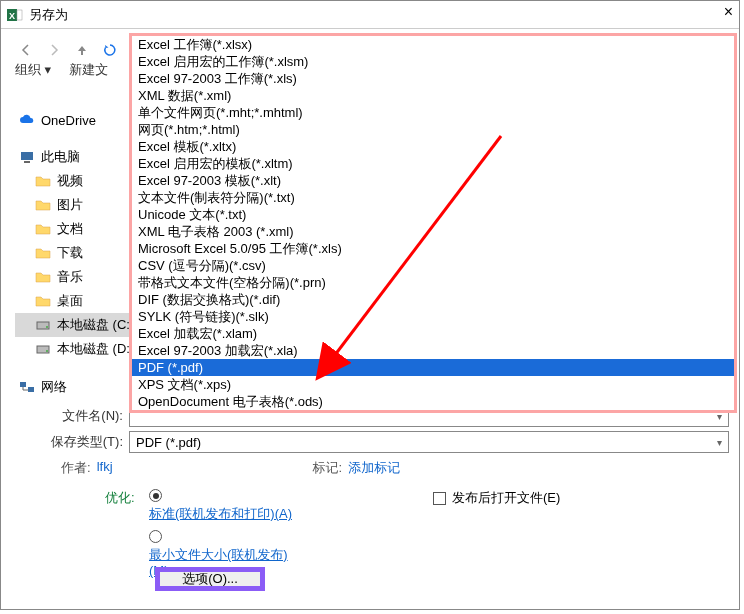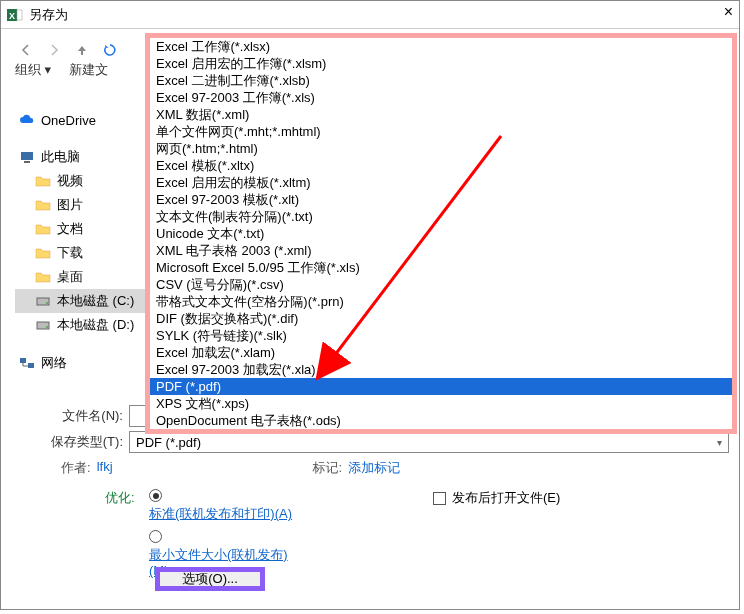--- a/index.html
+++ b/index.html
@@ -15,21 +15,21 @@
 .toolbar-row span { color:#333; }
 .sidebar { position: absolute; top: 108px; left: 14px; width: 130px; font-size: 13px; }
 .sidebar .item { display: flex; align-items: center; gap: 6px; padding: 3px 4px; white-space: nowrap; }
 .sidebar .item.selected { background: #d9d9d9; }
 .sidebar .icon { width: 16px; height: 16px; display:inline-flex; align-items:center; justify-content:center; font-size:12px; }
 .cloud { color:#1a73e8; }
 .pc { color:#3a6ea5; }
 .folder { color:#d9a04a; }
 .drive { color:#555; }
 .net { color:#3a6ea5; }
-.dropdown { position: absolute; top: 32px; left: 144px; right: 2px; background:#fff; border:5px solid #fca5a5; font-size:13px; line-height:17px; z-index:5; }
+.dropdown { position: absolute; top: 32px; left: 128px; right: 2px; background:#fff; border:3px solid #fca5a5; font-size:13px; line-height:17px; z-index:5; }
 .dropdown .opt { padding: 0 6px; cursor:default; white-space:nowrap; overflow:hidden; }
 .dropdown .opt.selected { background:#1a6bd8; color:#fff; }
 .field-row { position: absolute; left: 42px; font-size:13px; display:flex; align-items:center; }
 .field-row .label { width: 86px; text-align:right; padding-right:6px; color:#333; }
 .field-row .combo { flex:1; height:22px; border:1px solid #888; padding:2px 6px; font-size:13px; display:flex; align-items:center; justify-content:space-between; background:#fff; }
 .field-row .combo .chev { color:#666; font-size:10px; }
 .fname-row { top: 404px; right: 10px; }
 .ftype-row { top: 430px; right: 10px; }
 .meta-row { position:absolute; top:458px; left:60px; right:20px; font-size:13px; display:flex; }
 .meta-row .mlabel { color:#555; margin-right:6px; }
@@ -141,20 +141,28 @@
           </svg>
         </span>
         <span>下载</span>
       </div>
       <div class="item" style="padding-left: 20px;">
         <span class="icon folder">
           <svg width="16" height="16" viewBox="0 0 16 16">
             <path d="M1 4 h5 l2 2 h7 v7 h-14 Z" fill="#ffd86b" stroke="#d9a04a" stroke-width="0.5"></path>
           </svg>
         </span>
+        <span>音乐</span>
+      </div>
+      <div class="item" style="padding-left: 20px;">
+        <span class="icon folder">
+          <svg width="16" height="16" viewBox="0 0 16 16">
+            <path d="M1 4 h5 l2 2 h7 v7 h-14 Z" fill="#ffd86b" stroke="#d9a04a" stroke-width="0.5"></path>
+          </svg>
+        </span>
         <span>桌面</span>
       </div>
       <div class="item selected" style="padding-left: 20px;">
         <span class="icon drive">
           <svg width="16" height="16" viewBox="0 0 16 16">
             <rect x="2" y="5" width="12" height="7" fill="#bbb" stroke="#666"></rect>
             <circle cx="12" cy="10" r="1" fill="#4a4"></circle>
           </svg>
         </span>
         <span>本地磁盘 (C:)</span>
@@ -176,21 +184,20 @@
             <path d="M4 8 v3 h5" stroke="#666" fill="none"></path>
           </svg>
         </span>
         <span>网络</span>
       </div>
     </div>
 
   <div class="dropdown" id="dropdown">
       <div class="opt">Excel 工作簿(*.xlsx)</div>
       <div class="opt">Excel 启用宏的工作簿(*.xlsm)</div>
-      <div class="opt">Excel 二进制工作簿(*.xlsb)</div>
       <div class="opt">Excel 97-2003 工作簿(*.xls)</div>
       <div class="opt">XML 数据(*.xml)</div>
       <div class="opt">单个文件网页(*.mht;*.mhtml)</div>
       <div class="opt">网页(*.htm;*.html)</div>
       <div class="opt">Excel 模板(*.xltx)</div>
       <div class="opt">Excel 启用宏的模板(*.xltm)</div>
       <div class="opt">Excel 97-2003 模板(*.xlt)</div>
       <div class="opt">文本文件(制表符分隔)(*.txt)</div>
       <div class="opt">Unicode 文本(*.txt)</div>
       <div class="opt">XML 电子表格 2003 (*.xml)</div>

